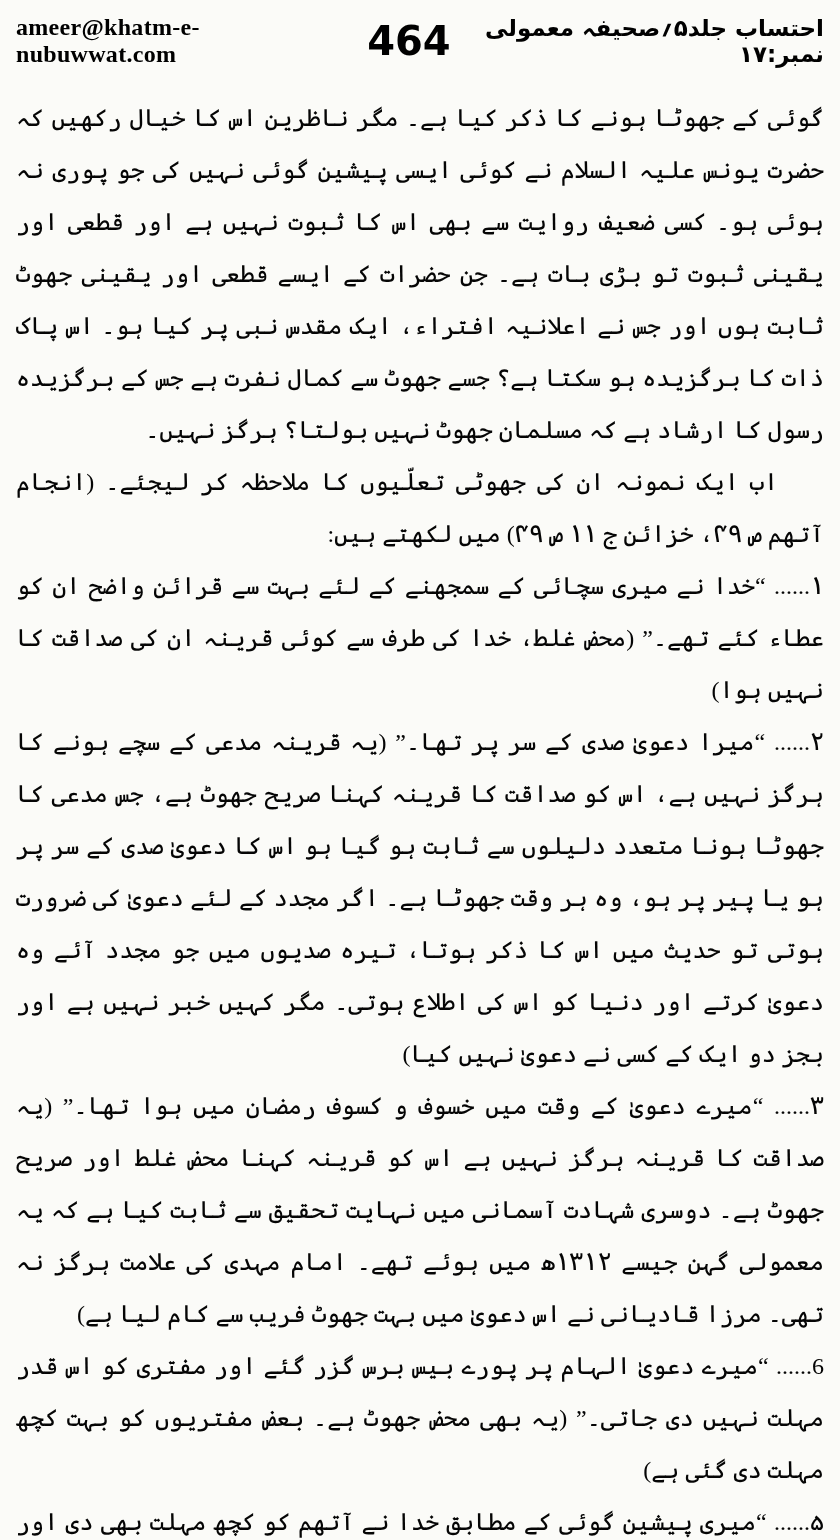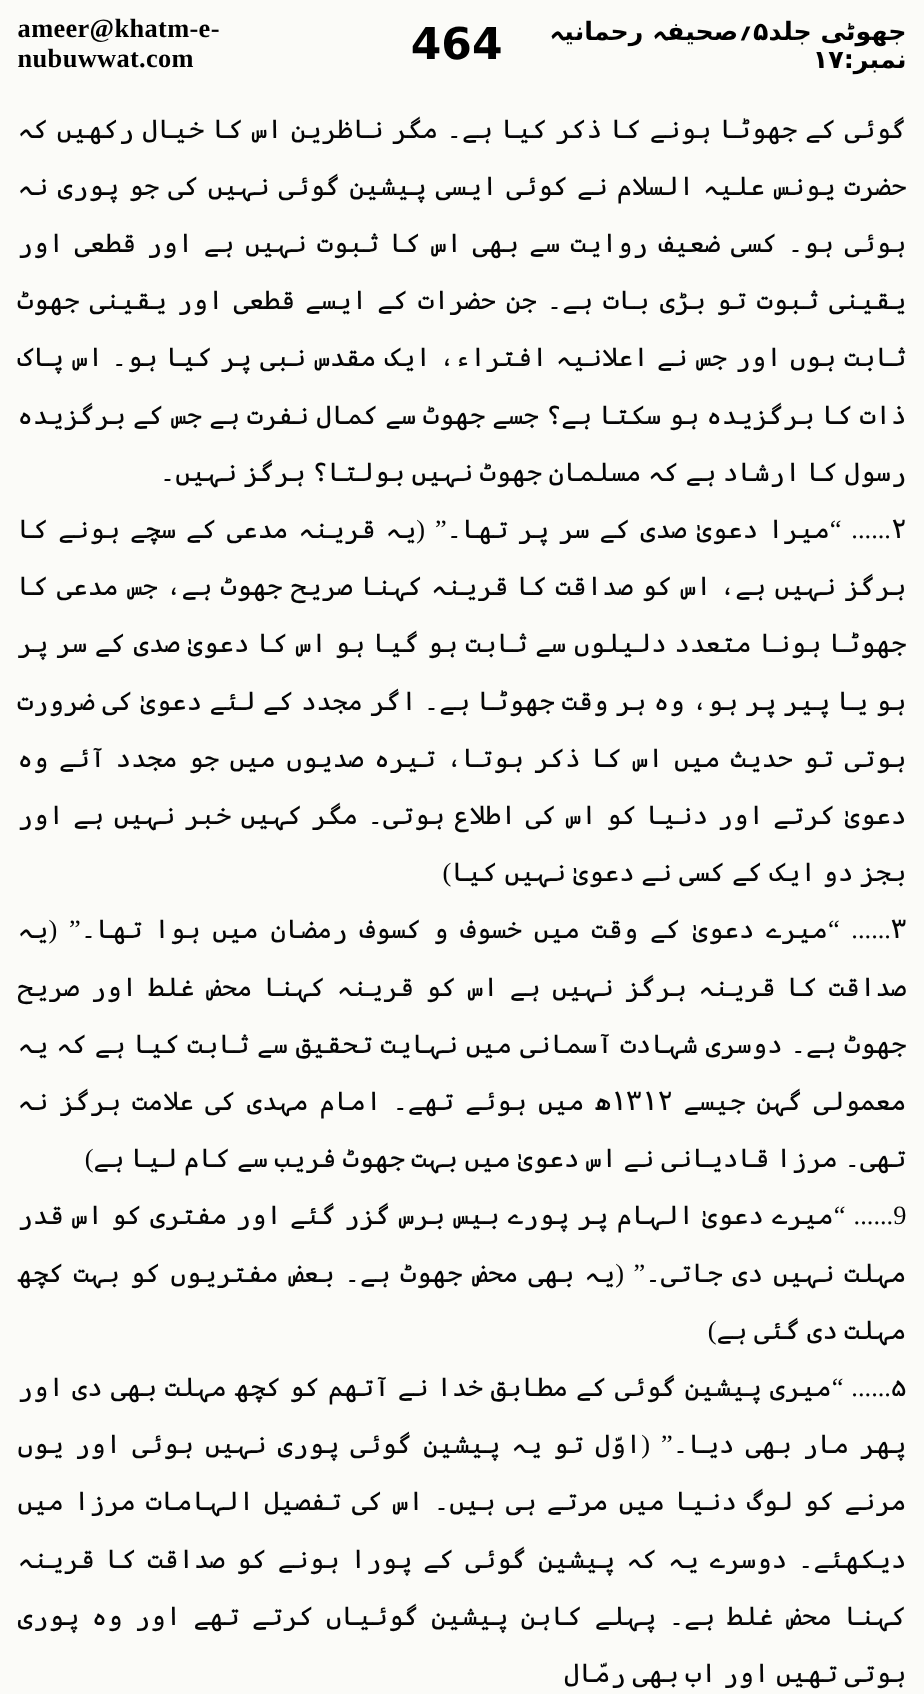--- a/index.html
+++ b/index.html
@@ -49,26 +49,28 @@
   .para.indent { text-indent:46px; }
 </style>
 </head>
 <body>
 
 <div class="page">
 
   <header class="header">
     <div class="header-email">ameer@khatm-e-nubuwwat.com</div>
     <div class="header-page">464</div>
-    <div class="header-title" dir="rtl" lang="ur">جھوٹی جلد۵؍صحیفہ رحمانیہ نمبر:۱۷</div>
+    <div class="header-title" dir="rtl" lang="ur">احتساب جلد۵؍صحیفہ معمولی نمبر:۱۷</div>
   </header>
 
   <div class="rule"></div>
 
   <main class="bodytext" dir="rtl" lang="ur">
     <p class="para">گوئی کے جھوٹا ہونے کا ذکر کیا ہے۔ مگر ناظرین اس کا خیال رکھیں کہ حضرت یونس علیہ السلام نے کوئی ایسی پیشین گوئی نہیں کی جو پوری نہ ہوئی ہو۔ کسی ضعیف روایت سے بھی اس کا ثبوت نہیں ہے اور قطعی اور یقینی ثبوت تو بڑی بات ہے۔ جن حضرات کے ایسے قطعی اور یقینی جھوٹ ثابت ہوں اور جس نے اعلانیہ افتراء، ایک مقدس نبی پر کیا ہو۔ اس پاک ذات کا برگزیدہ ہو سکتا ہے؟ جسے جھوٹ سے کمال نفرت ہے جس کے برگزیدہ رسول کا ارشاد ہے کہ مسلمان جھوٹ نہیں بولتا؟ ہرگز نہیں۔</p>
+    <p class="para indent">اب ایک نمونہ ان کی جھوٹی تعلّیوں کا ملاحظہ کر لیجئے۔ (انجام آتھم ص ۴۹، خزائن ج ۱۱ ص ۴۹) میں لکھتے ہیں:</p>
+    <p class="para">۱......  “خدا نے میری سچائی کے سمجھنے کے لئے بہت سے قرائن واضح ان کو عطاء کئے تھے۔” (محض غلط، خدا کی طرف سے کوئی قرینہ ان کی صداقت کا نہیں ہوا)</p>
     <p class="para">۲......  “میرا دعویٰ صدی کے سر پر تھا۔” (یہ قرینہ مدعی کے سچے ہونے کا ہرگز نہیں ہے، اس کو صداقت کا قرینہ کہنا صریح جھوٹ ہے، جس مدعی کا جھوٹا ہونا متعدد دلیلوں سے ثابت ہو گیا ہو اس کا دعویٰ صدی کے سر پر ہو یا پیر پر ہو، وہ ہر وقت جھوٹا ہے۔ اگر مجدد کے لئے دعویٰ کی ضرورت ہوتی تو حدیث میں اس کا ذکر ہوتا، تیرہ صدیوں میں جو مجدد آئے وہ دعویٰ کرتے اور دنیا کو اس کی اطلاع ہوتی۔ مگر کہیں خبر نہیں ہے اور بجز دو ایک کے کسی نے دعویٰ نہیں کیا)</p>
     <p class="para">۳......  “میرے دعویٰ کے وقت میں خسوف و کسوف رمضان میں ہوا تھا۔” (یہ صداقت کا قرینہ ہرگز نہیں ہے اس کو قرینہ کہنا محض غلط اور صریح جھوٹ ہے۔ دوسری شہادت آسمانی میں نہایت تحقیق سے ثابت کیا ہے کہ یہ معمولی گہن جیسے ۱۳۱۲ھ میں ہوئے تھے۔ امام مہدی کی علامت ہرگز نہ تھی۔ مرزا قادیانی نے اس دعویٰ میں بہت جھوٹ فریب سے کام لیا ہے)</p>
-    <p class="para">9......  “میرے دعویٰ الہام پر پورے بیس برس گزر گئے اور مفتری کو اس قدر مہلت نہیں دی جاتی۔” (یہ بھی محض جھوٹ ہے۔ بعض مفتریوں کو بہت کچھ مہلت دی گئی ہے)</p>
+    <p class="para">6......  “میرے دعویٰ الہام پر پورے بیس برس گزر گئے اور مفتری کو اس قدر مہلت نہیں دی جاتی۔” (یہ بھی محض جھوٹ ہے۔ بعض مفتریوں کو بہت کچھ مہلت دی گئی ہے)</p>
     <p class="para">۵......  “میری پیشین گوئی کے مطابق خدا نے آتھم کو کچھ مہلت بھی دی اور پھر مار بھی دیا۔” (اوّل تو یہ پیشین گوئی پوری نہیں ہوئی اور یوں مرنے کو لوگ دنیا میں مرتے ہی ہیں۔ اس کی تفصیل الہامات مرزا میں دیکھئے۔ دوسرے یہ کہ پیشین گوئی کے پورا ہونے کو صداقت کا قرینہ کہنا محض غلط ہے۔ پہلے کاہن پیشین گوئیاں کرتے تھے اور وہ پوری ہوتی تھیں اور اب بھی رمّال</p>
   </main>
 
 </div>
 
 </body></html>

